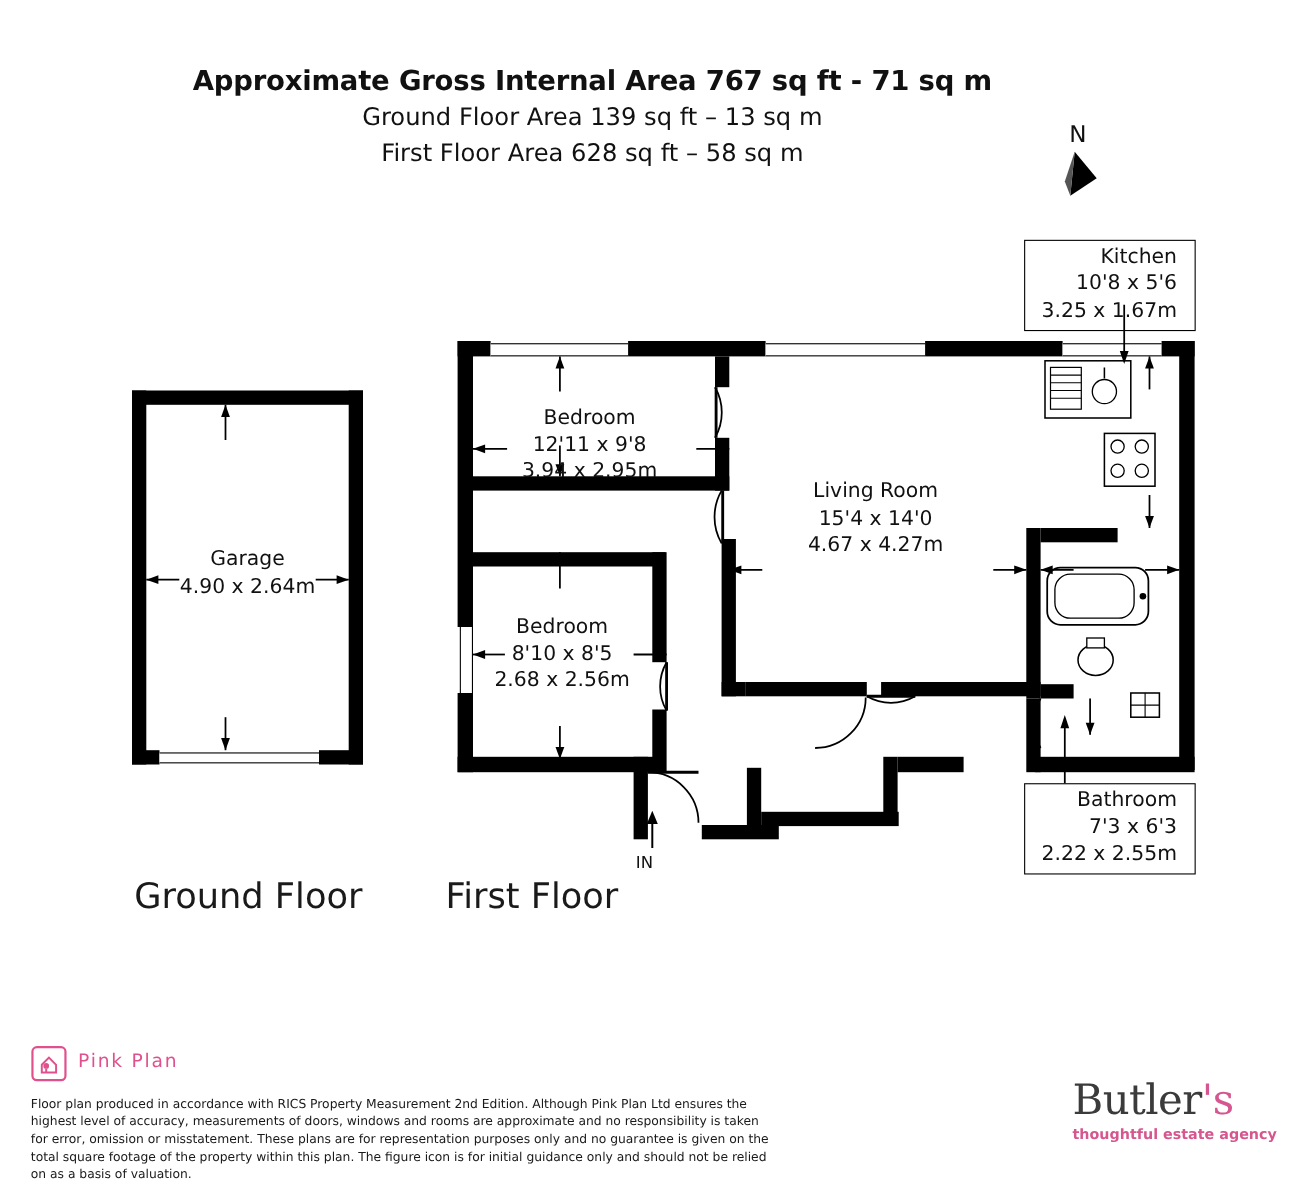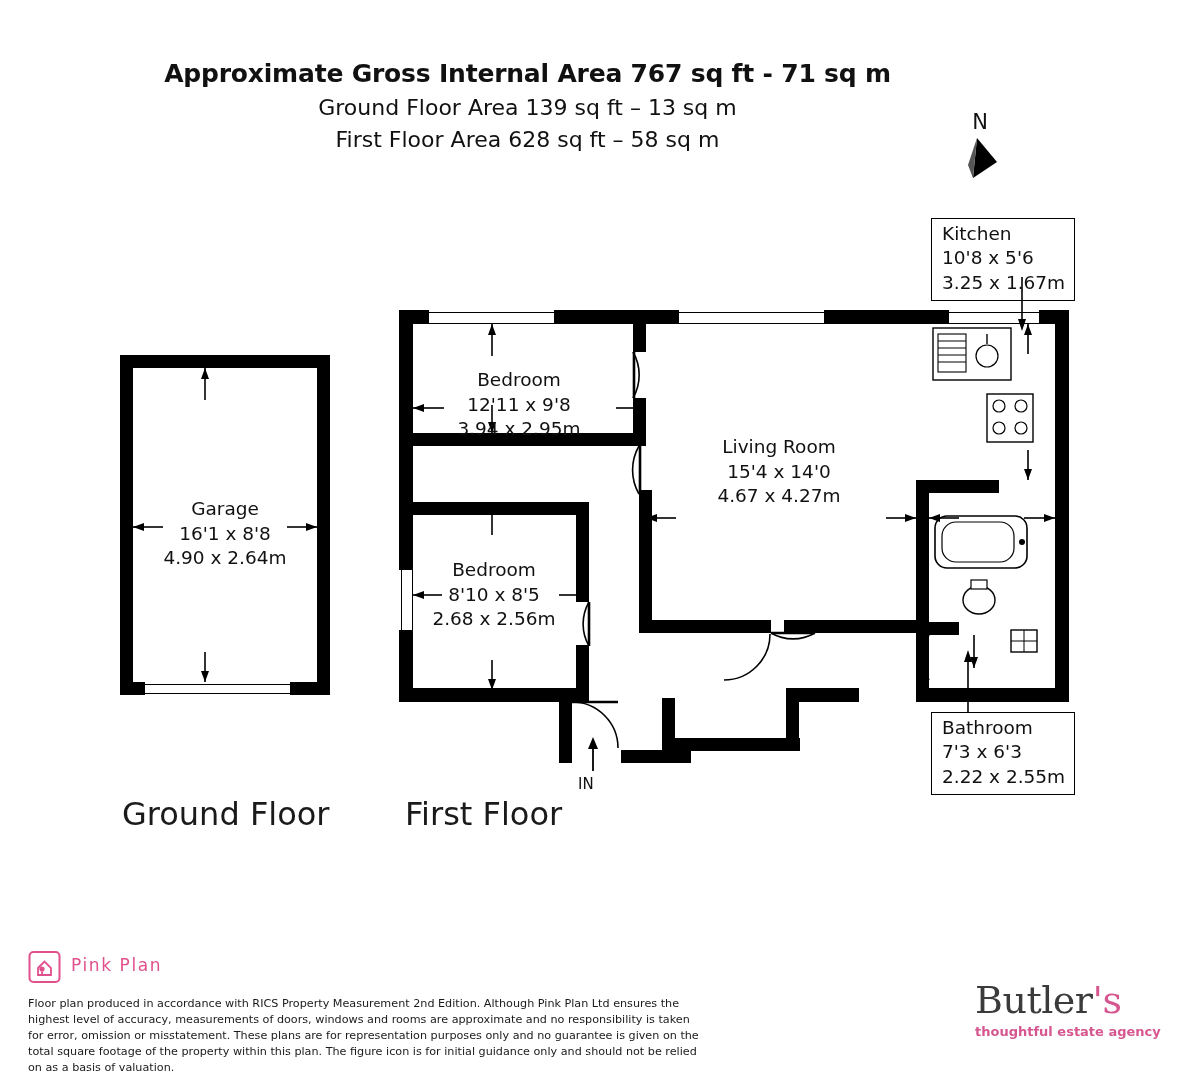--- a/index.html
+++ b/index.html
@@ -12,21 +12,21 @@
     height: 1080px;
     position: relative;
     font-family: "DejaVu Sans", "Liberation Sans", sans-serif;
     color: #111111;
     overflow: hidden;
   }
   .abs { position: absolute; }
 
   
   #header-block {
-    left: 1px; top: 58px; width: 1053px;
+    left: 12px; top: 58px; width: 1053px;
     text-align: center;
     line-height: 1.28;
   }
   #header-title {
     font-size: 25px;
     font-weight: bold;
     letter-spacing: -0.2px;
   }
   .header-sub {
     font-size: 22px;
@@ -52,23 +52,23 @@
 
   
   .room-label { text-align: center; line-height: 1.33; }
   .room-label .rname { font-size: 18.5px; }
   .room-label .rdim  { font-size: 18.5px; }
 
   
   .callout {
     border: 1.6px solid #000;
     background: #fff;
-    text-align: left;
+    text-align: right;
     line-height: 1.32;
-    padding: 3px 4px 5px 10px;
+    padding: 3px 16px 5px 10px;
     font-size: 18.5px;
   }
 
   
   .wall { background: #000000; position: absolute; }
 
   
   .window {
     position: absolute;
     background: #ffffff;
@@ -142,28 +142,27 @@
       <line x1="287" y1="527" x2="317" y2="527"></line>
     </g>
     <polygon points="205,368 201,379 209,379" fill="#000"></polygon>
     <polygon points="205,682 201,671 209,671" fill="#000"></polygon>
     <polygon points="133,527 144,523 144,531" fill="#000"></polygon>
     <polygon points="317,527 306,523 306,531" fill="#000"></polygon>
   </svg>
 
   <div class="room-label abs" style="left:110px; top:497px; width:230px;">
     <div class="rname">Garage</div>
-    <div class="rdim">16'1 x 8'8</div>
     <div class="rdim">4.90 x 2.64m</div>
   </div>
 </div>
 
 <div class="floor-caption abs" id="ground-floor-caption">Ground Floor</div>
 
-<div class="abs" style="left:384px; top:290px; width:700px; height:490px;">
+<div class="abs" style="left:401px; top:290px; width:700px; height:490px;">
 
   <div class="wall" style="left:15px; top:20px; width:30px; height:14px;"></div>
   <div class="window" style="left:45px; top:22px; width:125px; height:10px;"></div>
   <div class="wall" style="left:170px; top:20px; width:125px; height:14px;"></div>
   <div class="window" style="left:295px; top:22px; width:145px; height:10px;"></div>
   <div class="wall" style="left:440px; top:20px; width:125px; height:14px;"></div>
   <div class="window" style="left:565px; top:22px; width:90px; height:10px;"></div>
   <div class="wall" style="left:655px; top:20px; width:30px; height:14px;"></div>
 
   <div class="wall" style="left:15px; top:20px; width:14px; height:190px;"></div>

